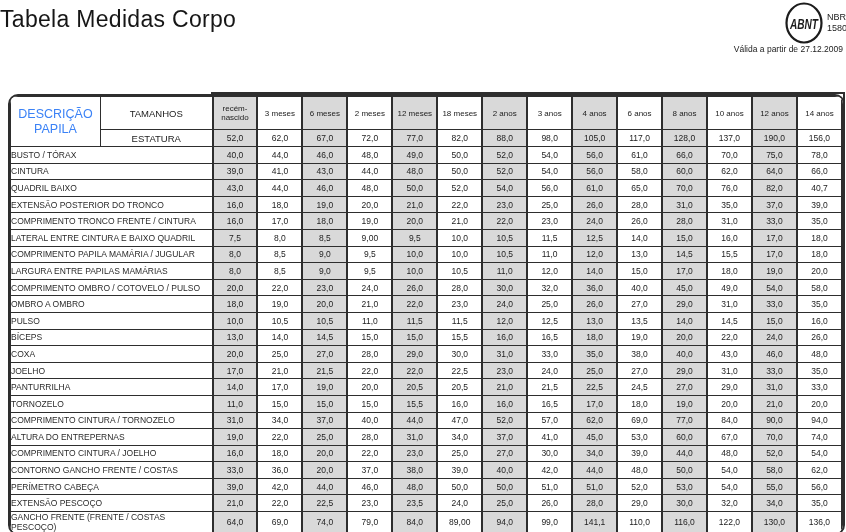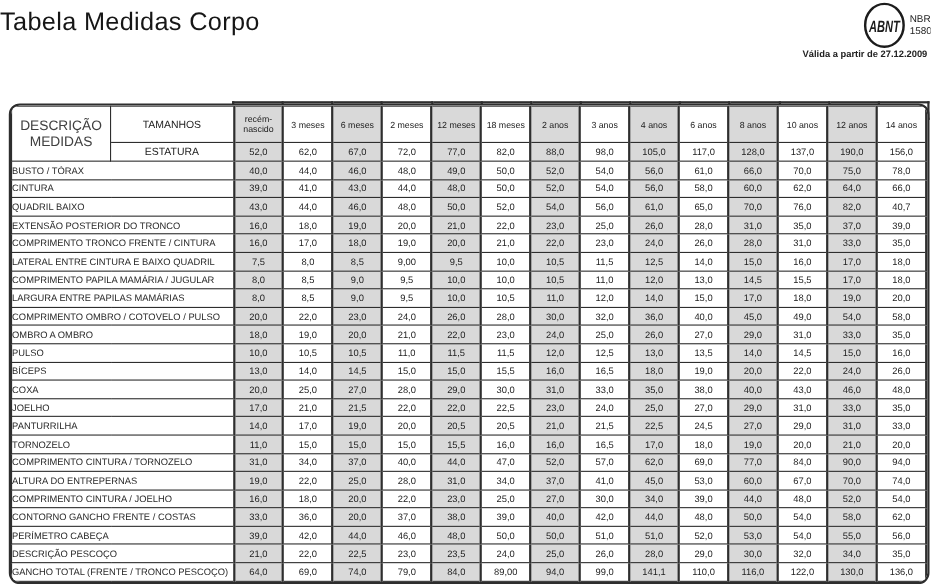--- a/index.html
+++ b/index.html
@@ -7,38 +7,38 @@
        font-family:"Liberation Sans", sans-serif;color:#1c1c1c;}
   .page{position:relative;width:846px;height:532px;}
 
   .title{position:absolute;top:6px;left:0;width:100%;text-align:left;
          font-size:23px;font-weight:400;color:#161616;letter-spacing:.3px;}
 
   .brand{position:absolute;top:2px;left:784px;width:62px;}
   .logo{position:absolute;top:0;left:0;}
   .nbr{position:absolute;top:10px;left:43px;font-size:9px;line-height:11px;
        color:#222;text-align:left;}
-  .validity{position:absolute;top:44px;right:3px;font-size:8.5px;color:#222;font-weight:bold;}
+  .validity{position:absolute;top:44px;right:3px;font-size:8.5px;color:#222;}
 
   
   table.strip{position:absolute;left:211px;top:92px;width:634px;
               border-collapse:collapse;table-layout:fixed;}
   table.strip td{border:2px solid #2e2e2e;height:13px;text-align:center;
                  font-size:9.5px;padding:0;background:#fff;}
 
   
   .body-wrap{position:absolute;left:8px;top:94px;width:837px;
              border:2px solid #2e2e2e;border-radius:10px;overflow:hidden;
              background:#fff;box-sizing:border-box;}
   table.body{border-collapse:collapse;table-layout:fixed;width:100%;}
   table.body td{border:1px solid #2e2e2e;padding:0;vertical-align:middle;
                 text-align:center;background:#fff;}
   table.body td.dc{border-left-width:2px;border-right-width:2px;}
   td.sh{background:#d9d9d9 !important;}
-  td.corner{font-size:12.5px;line-height:15px;color:#404040;}
+  td.corner{font-size:12.5px;line-height:15px;color:#3b82f6;}
   td.rh{font-size:9.5px;}
   td.nm{font-size:8px;line-height:9px;padding:1px;margin-top:45px;}
   td.vl{font-size:8.5px;}
   td.lbl{text-align:left !important;font-size:7.2px;padding-left:5px;
          color:#2a2a2a;border-right-width:2px;}
   tr.r-sizes{height:33px;}
   tr.r-est{height:17px;}
   tr.r-d{height:16.6px;}
   tr.r-d td{font-size:8.5px;}
 </style>
@@ -100,21 +100,21 @@
           <col>
           <col>
           <col>
           <col>
           <col>
         </colgroup>
       <tbody>
           <tr class="r-sizes">
             <td class="corner" rowspan="2">
               <div>DESCRIÇÃO</div>
-              <div>MEDIDAS</div>
+              <div>PAPILA</div>
             </td>
             <td class="rh">TAMANHOS</td>
             <td class="nm dc sh">recém-nascido</td>
             <td class="nm dc">3 meses</td>
             <td class="nm dc sh">6 meses</td>
             <td class="nm dc">2 meses</td>
             <td class="nm dc sh">12 meses</td>
             <td class="nm dc">18 meses</td>
             <td class="nm dc sh">2 anos</td>
             <td class="nm dc">3 anos</td>
@@ -493,38 +493,38 @@
             <td class="vl dc sh">50,0</td>
             <td class="vl dc">51,0</td>
             <td class="vl dc sh">51,0</td>
             <td class="vl dc">52,0</td>
             <td class="vl dc sh">53,0</td>
             <td class="vl dc">54,0</td>
             <td class="vl dc sh">55,0</td>
             <td class="vl dc">56,0</td>
           </tr>
           <tr class="r-d">
-            <td class="lbl" colspan="2">DESCRIÇÃO PESCOÇO</td>
+            <td class="lbl" colspan="2">EXTENSÃO PESCOÇO</td>
             <td class="vl dc sh">21,0</td>
             <td class="vl dc">22,0</td>
             <td class="vl dc sh">22,5</td>
             <td class="vl dc">23,0</td>
             <td class="vl dc sh">23,5</td>
             <td class="vl dc">24,0</td>
             <td class="vl dc sh">25,0</td>
             <td class="vl dc">26,0</td>
             <td class="vl dc sh">28,0</td>
             <td class="vl dc">29,0</td>
             <td class="vl dc sh">30,0</td>
             <td class="vl dc">32,0</td>
             <td class="vl dc sh">34,0</td>
             <td class="vl dc">35,0</td>
           </tr>
           <tr class="r-d">
-            <td class="lbl" colspan="2">GANCHO TOTAL (FRENTE / TRONCO PESCOÇO)</td>
+            <td class="lbl" colspan="2">GANCHO FRENTE (FRENTE / COSTAS PESCOÇO)</td>
             <td class="vl dc sh">64,0</td>
             <td class="vl dc">69,0</td>
             <td class="vl dc sh">74,0</td>
             <td class="vl dc">79,0</td>
             <td class="vl dc sh">84,0</td>
             <td class="vl dc">89,00</td>
             <td class="vl dc sh">94,0</td>
             <td class="vl dc">99,0</td>
             <td class="vl dc sh">141,1</td>
             <td class="vl dc">110,0</td>

